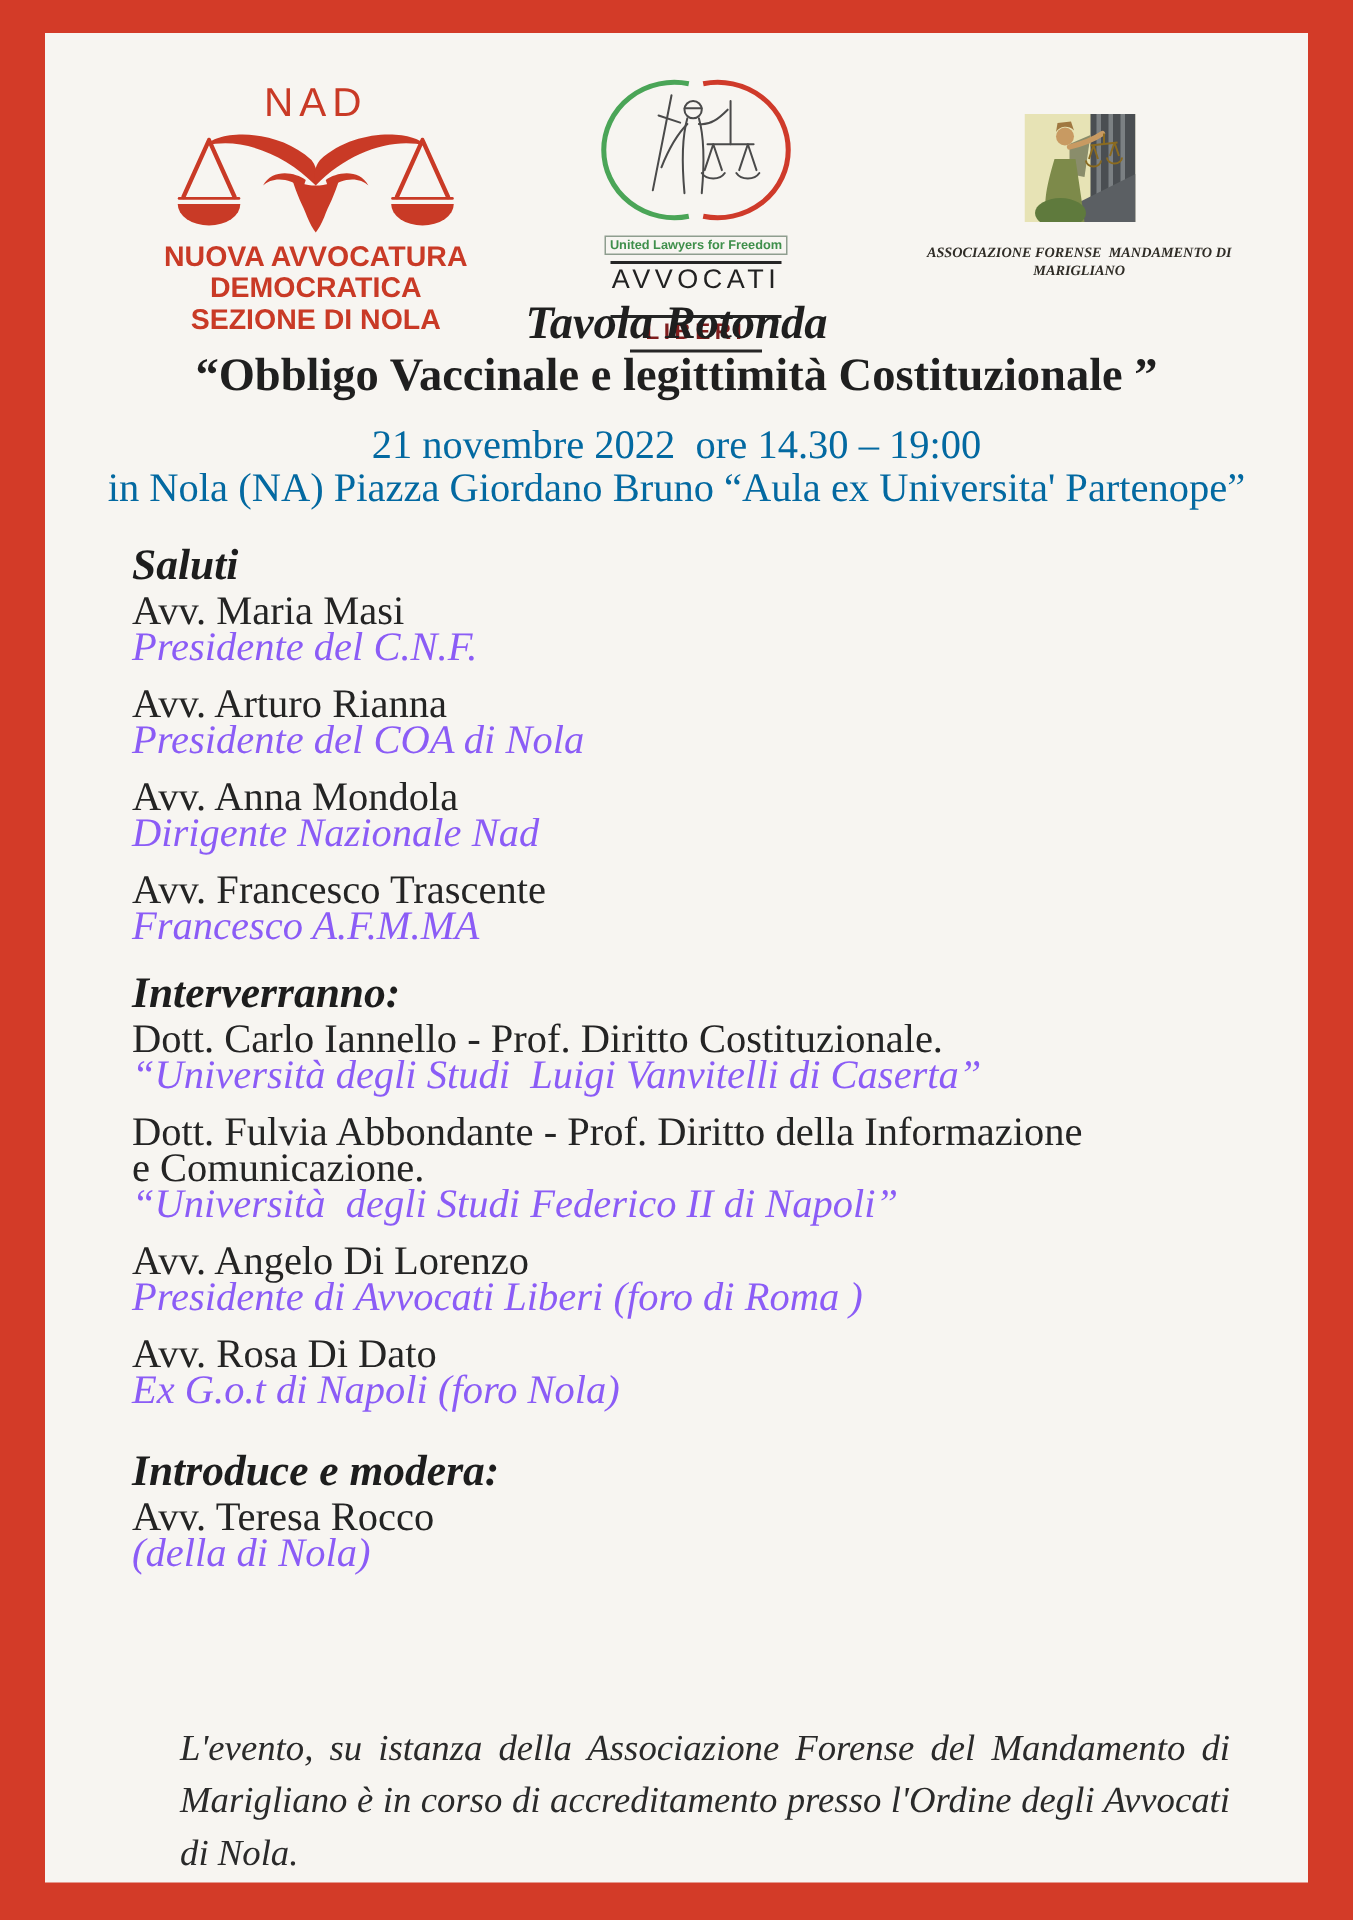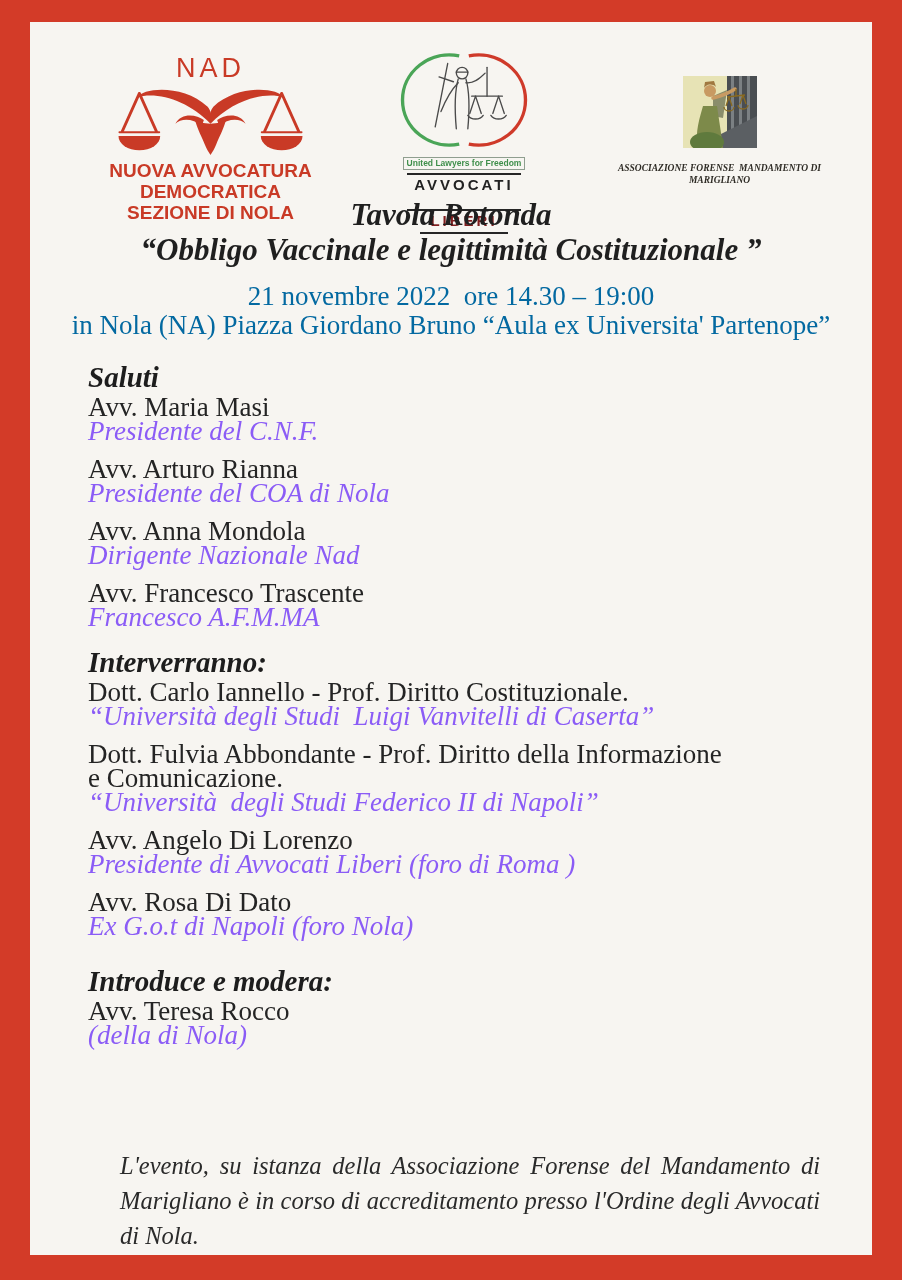--- a/index.html
+++ b/index.html
@@ -26,37 +26,37 @@
   }
   .al-block{position:absolute;left:364px;top:30px;width:140px;text-align:center;}
   .al-tagline{
     display:inline-block;border:1px solid #8f9e8f;padding:0px 3px;margin-top:1px;
     font-family:"Liberation Sans",sans-serif;font-weight:bold;font-size:8.5px;
     color:#3f8f4b;line-height:11px;white-space:pre-wrap;
   }
   .al-word1{
     width:114px;margin:3px auto 0 auto;
     border-top:2px solid #262626;border-bottom:2px solid #262626;
-    font-family:"Liberation Sans",sans-serif;font-weight:bold;font-size:15px;
+    font-family:"Liberation Sans",sans-serif;font-weight:normal;font-size:18px;
     letter-spacing:3px;color:#222;padding:2px 0 16px 0;line-height:16px;white-space:pre-wrap;
   }
   .al-word2{
     width:88px;margin:0 auto;border-bottom:2px solid #262626;
     font-family:"Liberation Sans",sans-serif;font-weight:bold;font-size:15px;
     letter-spacing:3px;color:#7f1d1d;padding:2px 0 3px 0;line-height:16px;white-space:pre-wrap;
   }
   .afm-block{position:absolute;left:572px;top:54px;width:235px;text-align:center;}
   .afm-caption{
     margin-top:10px;font-family:"Liberation Serif",serif;font-weight:bold;font-style:italic;
     font-size:9.5px;color:#2f2c26;line-height:12px;white-space:pre-wrap;
   }
   
   .title-block{position:absolute;left:0;right:0;top:176px;text-align:center;color:#1f1f1f;}
   .t1{font-size:31px;font-weight:bold;font-style:italic;line-height:34px;white-space:pre-wrap;}
-  .t2{font-size:31px;font-weight:bold;font-style:italic;line-height:36px;white-space:pre-wrap;}
+  .t2{font-size:31px;font-weight:bold;line-height:36px;white-space:pre-wrap;}
   .event-block{position:absolute;left:0;right:0;top:260px;text-align:center;color:#0369a1;}
   .ev{font-size:27px;line-height:29px;white-space:pre-wrap;}
   
   .sections{position:absolute;left:58px;right:26px;top:340px;}
   .heading{font-size:29px;line-height:30px;font-weight:bold;font-style:italic;color:#1d1d1d;margin:0 0 3px 0;}
   .entry{margin-bottom:14px;}
   .name{font-size:27px;line-height:24px;color:#242424;max-width:640px;white-space:pre-wrap;}
   .role{font-size:27px;line-height:24px;font-weight:normal;font-style:italic;color:#8b5cf6;white-space:pre-wrap;}
   .section-gap{margin-top:18px;}
   .section-gap-lg{margin-top:28px;}

